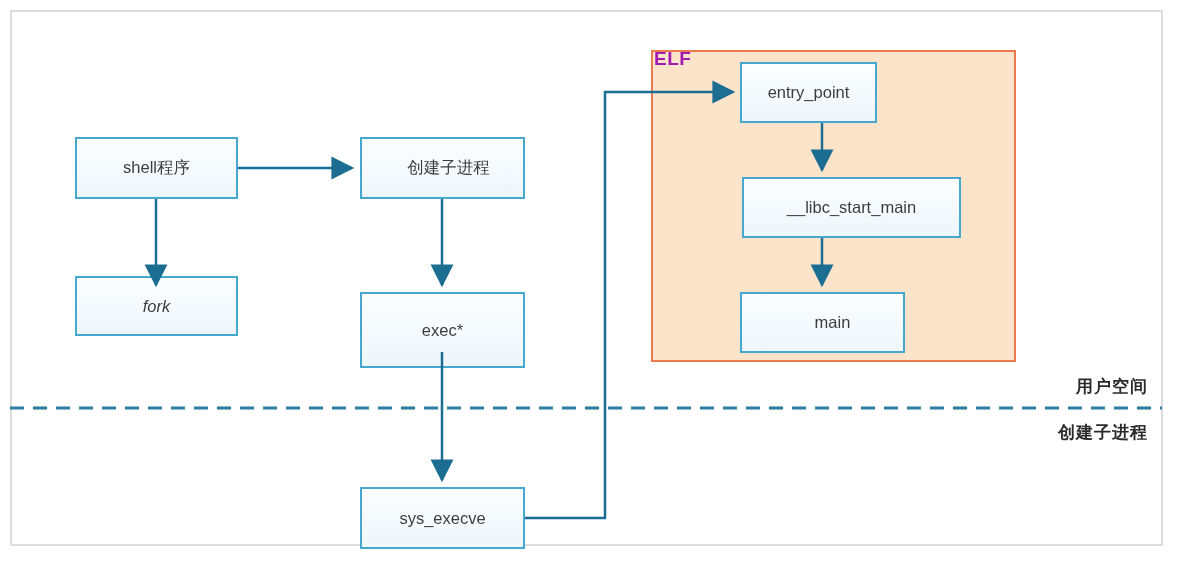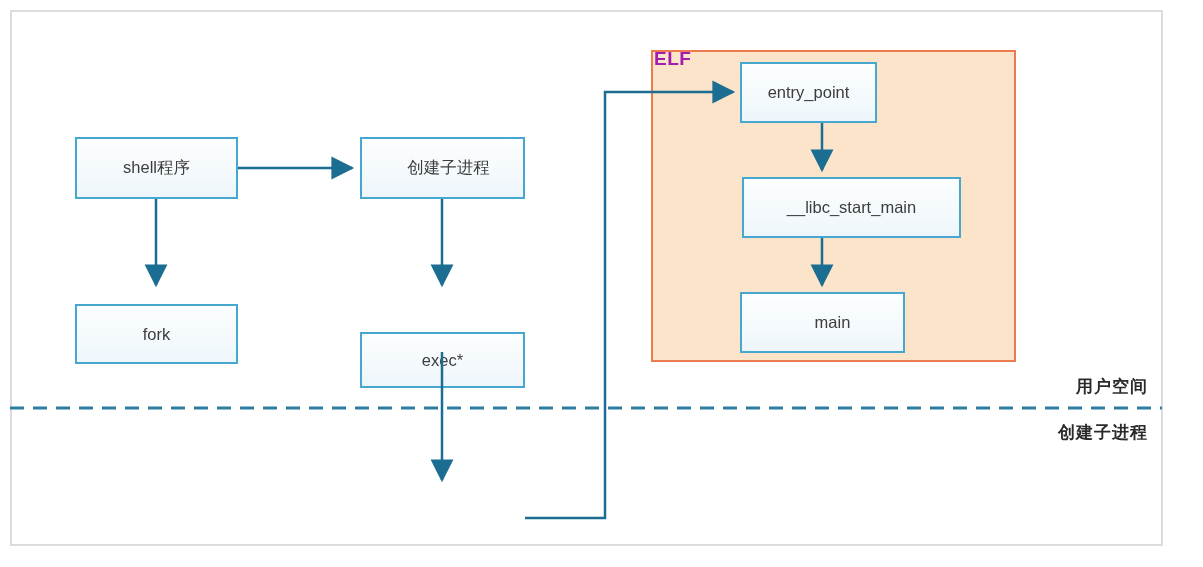--- a/index.html
+++ b/index.html
@@ -55,22 +55,22 @@
     box-sizing: border-box;
     display: flex;
     align-items: center;
     justify-content: center;
     font-size: 16.5px;
     color: #3d3d3d;
     z-index: 3;
   }
   #node-shell            { left: 75px;  top: 137px; width: 163px; height: 62px; }
   #node-create-child     { left: 360px; top: 137px; width: 165px; height: 62px; padding-left: 12px; }
-  #node-fork             { left: 75px;  top: 304px; width: 163px; height: 60px; }
-  #node-exec             { left: 360px; top: 292px; width: 165px; height: 56px; margin-top: 40px; }
+  #node-fork             { left: 75px;  top: 276px; width: 163px; height: 60px; font-style: italic; }
+  #node-exec             { left: 360px; top: 292px; width: 165px; height: 76px; }
   #node-sys-execve       { left: 360px; top: 487px; width: 165px; height: 62px; }
   #node-entry-point      { left: 740px; top: 62px;  width: 137px; height: 61px; }
   #node-libc-start-main  { left: 713px; top: 177px; width: 219px; height: 61px; margin-left: 29px; }
   #node-main             { left: 740px; top: 292px; width: 165px; height: 61px; padding-left: 20px; }
   .connectors {
     position: absolute;
     left: 0;
     top: 0;
     z-index: 4;
     pointer-events: none;
@@ -127,20 +127,23 @@
   </div>
   <div class="node" id="node-create-child">
     <span>创建子进程</span>
   </div>
   <div class="node" id="node-fork">
     <span>fork</span>
   </div>
   <div class="node" id="node-exec">
     <span>exec*</span>
   </div>
+  <div class="node" id="node-sys-execve">
+    <span>sys_execve</span>
+  </div>
   <div class="node" id="node-entry-point">
     <span>entry_point</span>
   </div>
   <div class="node" id="node-libc-start-main">
     <span>__libc_start_main</span>
   </div>
   <div class="node" id="node-main">
     <span>main</span>
   </div>
 

